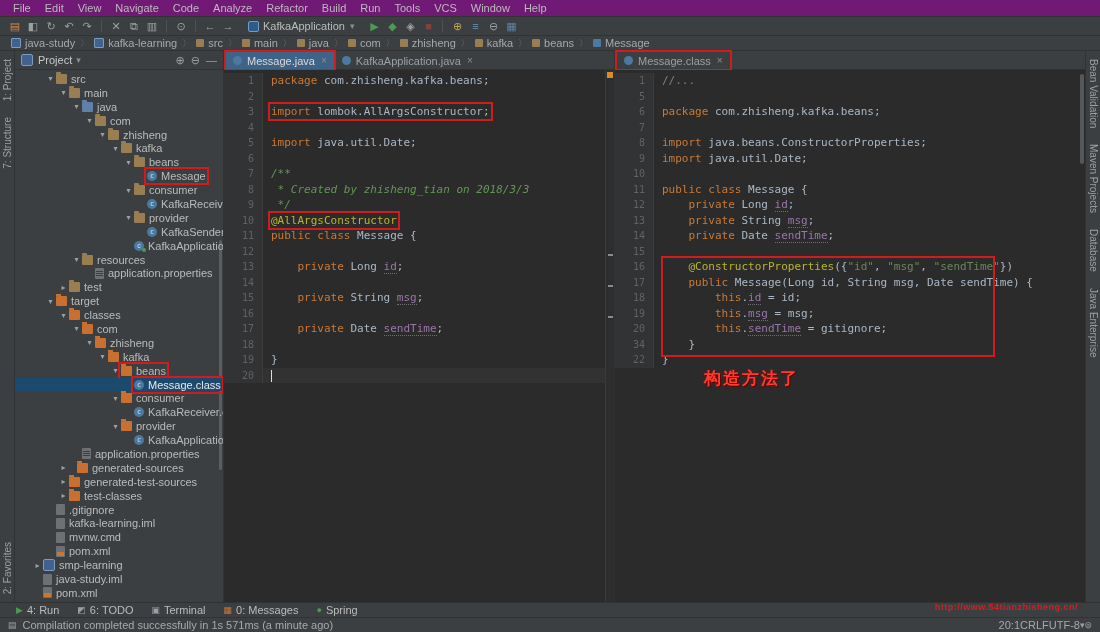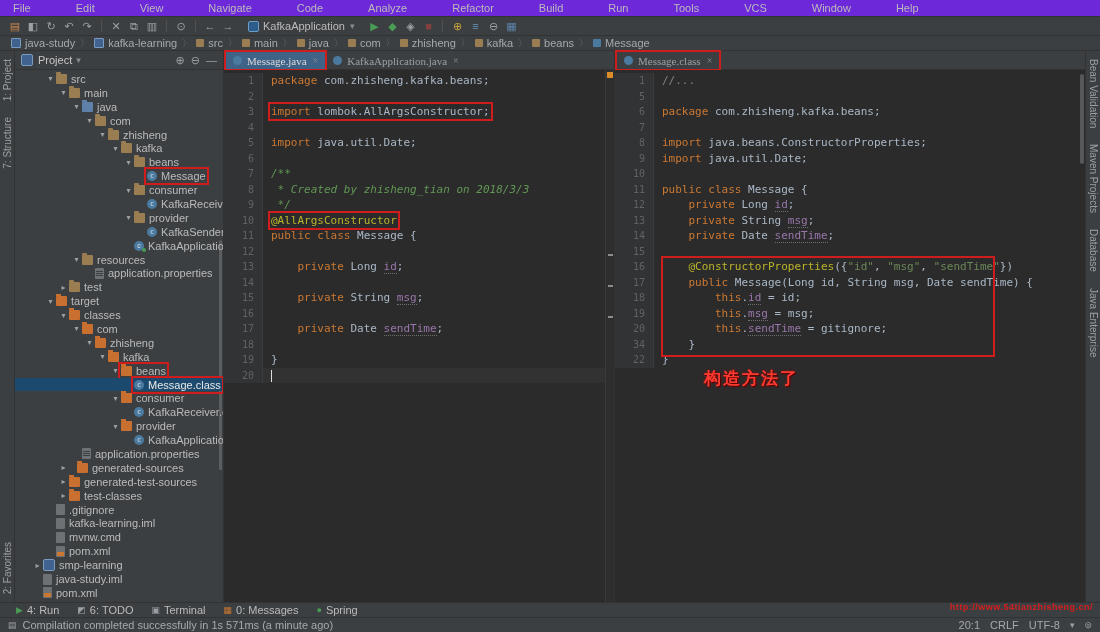--- a/index.html
+++ b/index.html
@@ -1,20 +1,20 @@
 <!DOCTYPE html>
 <html><head>
 <meta charset="utf-8">
 <style>
   html,body{margin:0;padding:0;width:1100px;height:632px;overflow:hidden;background:#3c3f41;
     font-family:"Liberation Sans", sans-serif; -webkit-font-smoothing:antialiased;}
   .app{width:1100px;height:632px;display:flex;flex-direction:column;background:#3c3f41;color:#bbbbbb;font-size:11px;}
 
   
-  .menubar{height:16px;display:flex;align-items:center;padding-left:6px;background:#6d28d9;border-bottom:1px solid #323232;flex:none;gap:31px;}
+  .menubar{height:16px;display:flex;align-items:center;padding-left:6px;background:#701a75;border-bottom:1px solid #323232;flex:none;}
   .menu-item{padding:1px 7px;color:#bbbbbb;cursor:default;}
   .toolbar{height:18px;display:flex;align-items:center;padding-left:6px;background:#3c3f41;border-bottom:1px solid #323232;flex:none;}
   .tb-ico{width:18px;text-align:center;font-size:11px;color:#9da0a3;}
   .tb-sep{width:1px;height:12px;background:#515151;margin:0 5px;}
   .run-config{display:flex;align-items:center;margin:0 6px;padding:0 5px;height:15px;color:#bbbbbb;}
   .run-config .cfg-ico{width:9px;height:9px;background:#2d5b8a;border:1px solid #6d9cc5;border-radius:2px;margin-right:4px;}
   .run-config .dd{color:#8a8d90;margin-left:5px;font-size:9px;}
   .crumbs{height:14px;display:flex;align-items:center;padding-left:8px;background:#3c3f41;border-bottom:1px solid #323232;flex:none;color:#a6a9ac;}
   .crumb{display:flex;align-items:center;padding:0 3px;}
   .crumb .ci{width:8px;height:8px;margin-right:4px;border-radius:1px;}
@@ -60,21 +60,21 @@
   .ic-xml{width:9px;height:11px;background:#6e7174;border-radius:1px;}
   .ic-xml::after{content:"";position:absolute;left:1px;bottom:1px;width:7px;height:4px;background:#cb772f;}
   .ic-mod{width:10px;height:10px;background:#41618e;border:1px solid #7a9cc0;border-radius:2px;}
   .tree-scroll{position:absolute;right:1px;top:170px;width:3px;height:230px;background:#5b5e60;border-radius:2px;}
 
   
   .editor{display:flex;flex-direction:column;min-width:0;min-height:0;}
   .editor.eleft{width:390px;flex:none;border-right:1px solid #323232;}
   .editor.eright{flex:1;}
   .tabbar{height:18px;flex:none;display:flex;align-items:flex-end;background:#3c3f41;border-bottom:1px solid #323232;padding-left:2px;}
-  .tab{display:flex;align-items:center;height:17px;padding:0 7px;margin-right:1px;color:#9aa0a6;position:relative;font-family:Liberation Serif, serif;}
+  .tab{display:flex;align-items:center;height:17px;padding:0 7px;margin-right:1px;color:#9aa0a6;position:relative;}
   .tab.active{background:#3f6287;color:#dadada;}
   .tab.boxed{outline:2px solid #cf1d1d;outline-offset:0px;}
   .tab .tico{width:9px;height:9px;border-radius:50%;background:#4a7a9f;margin-right:5px;flex:none;}
   .tab .tclose{margin-left:6px;color:#8a8d90;font-size:10px;}
   .code-wrap{flex:1;position:relative;background:#2b2b2b;overflow:hidden;font-family:"DejaVu Sans Mono",monospace;font-size:11px;}
   .code-inner{position:absolute;inset:0;padding-top:3px;}
   .crow{height:15.5px;display:flex;align-items:center;white-space:pre;}
   .crow.cur{background:#323232;}
   .gut{width:30px;flex:none;text-align:right;padding-right:8px;color:#606366;background:#313335;border-right:1px solid #3c3c3c;height:15.5px;line-height:15.5px;font-size:10px;}
   .ctext{padding-left:8px;line-height:15.5px;}
@@ -92,24 +92,24 @@
   .mark-warn{position:absolute;right:1px;top:2px;width:6px;height:6px;background:#d98c28;}
   .ov-box{position:absolute;border:2px solid #cf1d1d;pointer-events:none;}
   .cn-note{position:absolute;left:89px;top:296px;color:#ff3b30;font-size:17px;font-weight:bold;letter-spacing:2px;line-height:24px;
     font-family:"DejaVu Sans",sans-serif;text-shadow:1px 1px 0 #5a0000,0 0 3px #8a0f0f;}
   .rscroll{position:absolute;right:1px;top:4px;width:4px;height:90px;background:#55585a;border-radius:2px;}
 
   
   .toolwin-bar{height:14px;flex:none;display:flex;align-items:center;background:#3c3f41;border-top:1px solid #323232;padding-left:16px;gap:18px;position:relative;}
   .twb{display:flex;align-items:center;gap:4px;color:#bbbbbb;}
   .twb .g{font-size:9px;}
-  .watermark{position:absolute;right:7px;top:-1px;color:#d61f1f;font-weight:bold;font-size:9px;letter-spacing:0.5px;}
+  .watermark{position:absolute;right:22px;top:-1px;color:#d61f1f;font-weight:bold;font-size:9px;letter-spacing:0.5px;}
   .statusbar{height:14px;flex:none;display:flex;align-items:center;background:#3c3f41;border-top:1px solid #323232;padding:0 8px;color:#a6a9ac;}
   .sb-left{display:flex;align-items:center;gap:6px;}
-  .sb-right{margin-left:auto;display:flex;align-items:center;gap:10px;}
+  .sb-right{margin-left:auto;display:flex;align-items:center;}
   .sb-ico{color:#9da0a3;font-size:9px;}
 </style>
 </head>
 <body>
 
 <div class="app">
 
   <div class="menubar" id="menubar">
       <div class="menu-item">File</div>
       <div class="menu-item">Edit</div>

